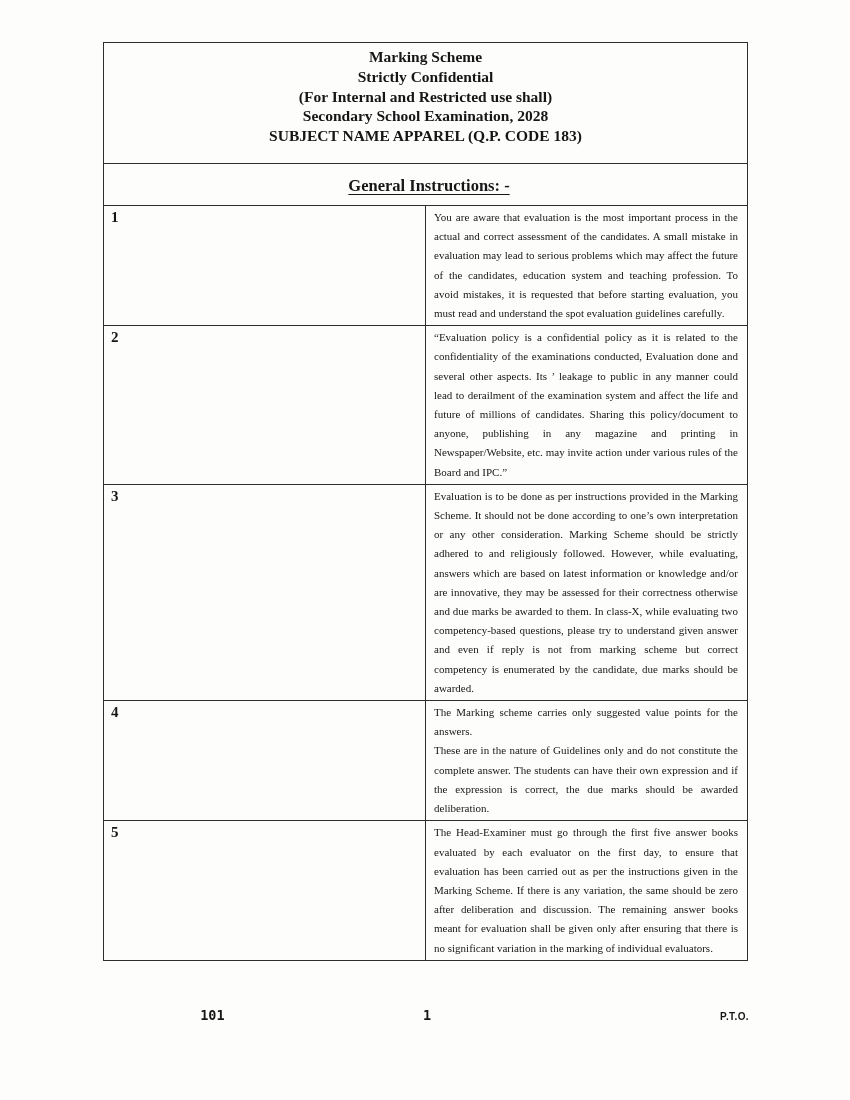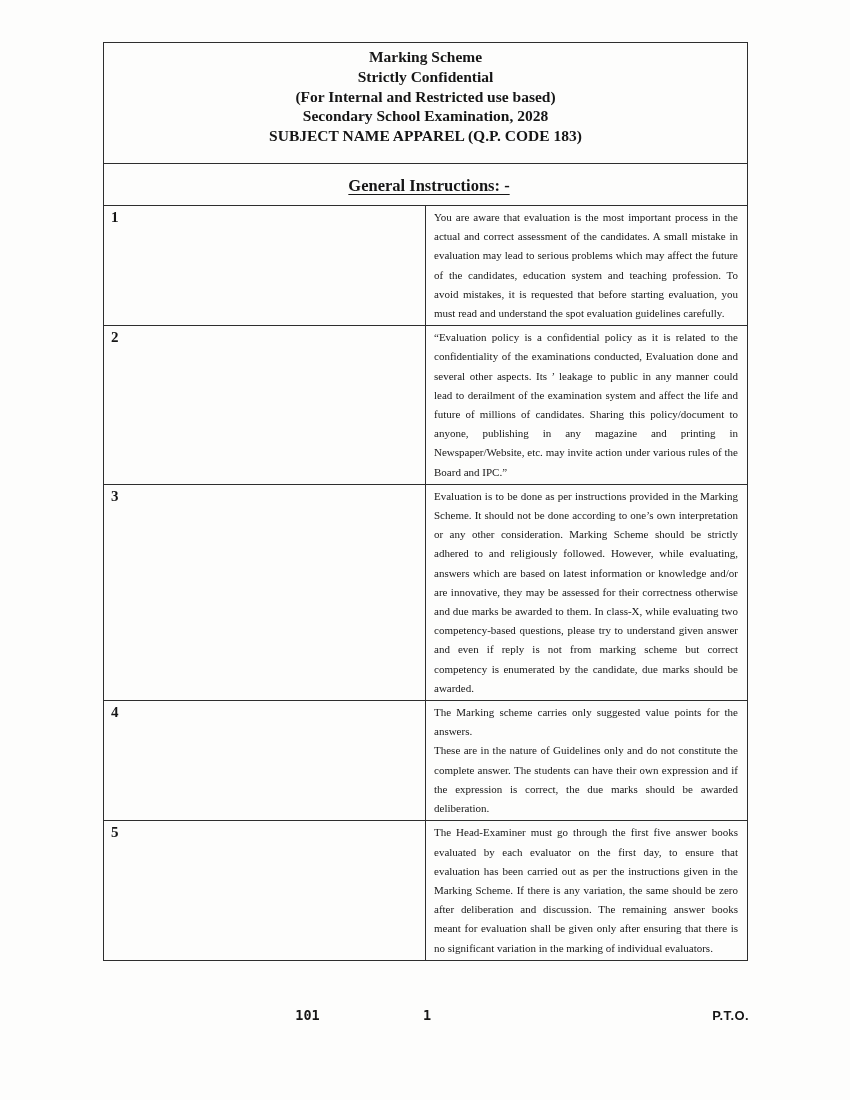--- a/index.html
+++ b/index.html
@@ -65,42 +65,42 @@
     left: 103px; top: 1007px;
     width: 646px;
     display: flex;
     align-items: baseline;
     font-size: 13.5px;
   }
   .footer .f-left, .footer .f-center {
     font-family: "DejaVu Sans Mono", monospace;
     font-weight: bold;
   }
-  .footer .f-left  { flex: 1; text-align: right;  padding-left: 2px; }
+  .footer .f-left  { flex: 1; text-align: center;  padding-left: 2px; }
   .footer .f-center{ flex: 1; text-align: center; }
   .footer .f-right {
     flex: 1; text-align: right;
     font-family: "Liberation Sans", sans-serif;
     font-weight: bold;
-    font-size: 13px;
+    font-size: 10px;
     letter-spacing: 0.4px;
   }
 </style>
 </head>
 <body>
 
 <div class="page">
 
   <table class="doc-table">
     <tbody>
       <tr>
         <td class="header-cell" colspan="2">
           <div>Marking Scheme</div>
           <div>Strictly Confidential</div>
-          <div>(For Internal and Restricted use based)</div>
+          <div>(For Internal and Restricted use shall)</div>
           <div>Secondary School Examination, 2028</div>
           <div>SUBJECT NAME APPAREL (Q.P. CODE 183)</div>
         </td>
       </tr>
       <tr>
         <td class="section-cell" colspan="2">
           <span class="underlined">General Instructions: -</span>
         </td>
       </tr>
 

